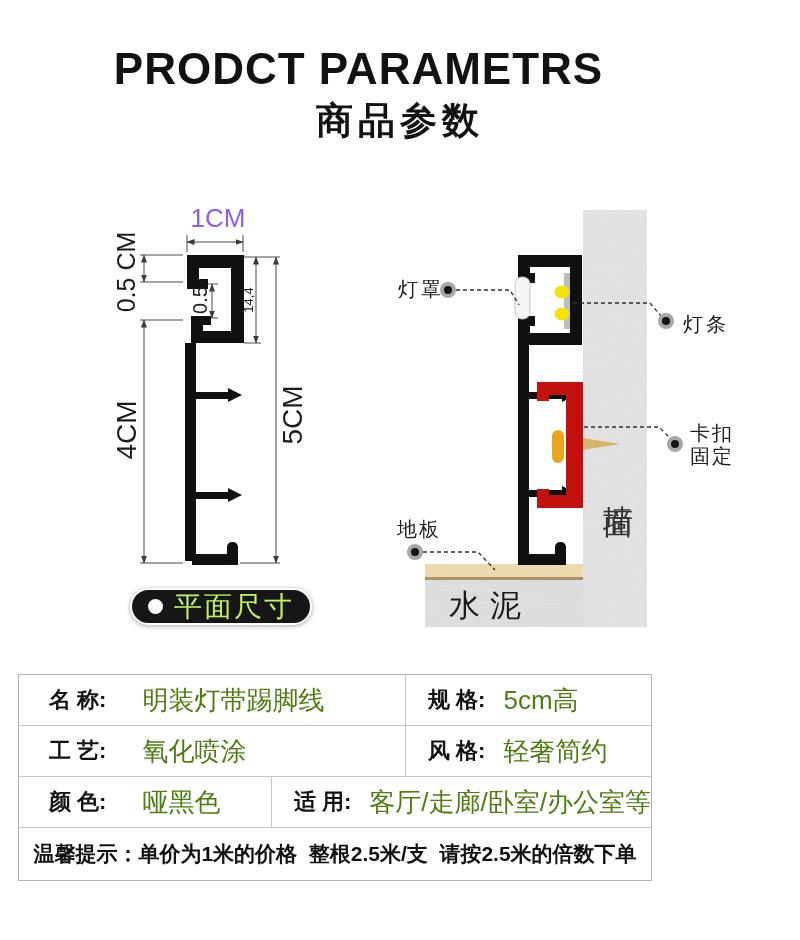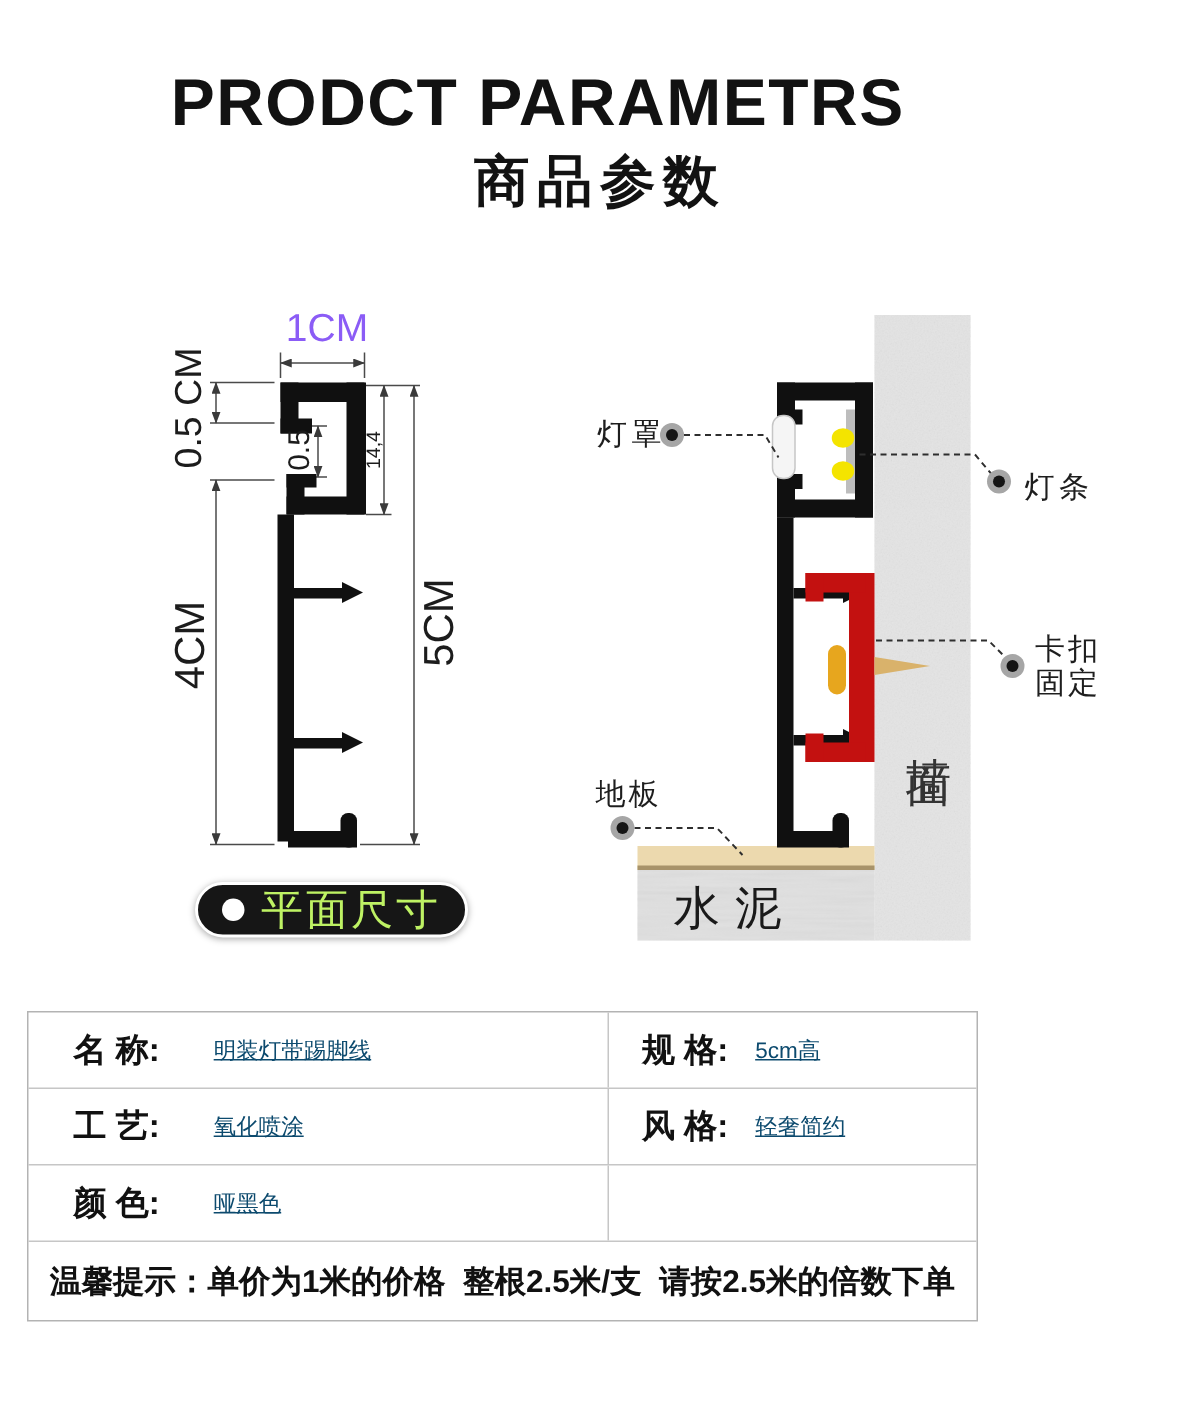--- a/index.html
+++ b/index.html
@@ -22,21 +22,21 @@
   .callout{font-size:20px;color:#1e1e1e;letter-spacing:3px;white-space:nowrap;}
   .wall-label{writing-mode:vertical-rl;font-size:30px;letter-spacing:6px;color:#333;}
   .cement-label{width:158px;text-align:center;font-size:31px;letter-spacing:10px;padding-left:10px;color:#1a1a1a;}
   
   .spec{left:18px;top:674px;width:634px;border:1px solid #b3b3b3;background:#fff;}
   .row{display:flex;height:51px;border-bottom:1px solid #c6c6c6;}
   .c1{width:387px;border-right:1px solid #c6c6c6;display:flex;align-items:center;}
   .c2{flex:1;display:flex;align-items:center;}
   .k{font-weight:bold;font-size:22px;padding-left:30px;white-space:pre;}
   .c2 .k{padding-left:22px;}
-  .v{font-size:15px;margin-left:36px;color:#0c4a6e;white-space:nowrap;text-decoration:underline;}
+  .v{font-size:26px;margin-left:36px;color:#4d7c0f;white-space:nowrap;}
   .c2 .v{margin-left:18px;}
   .note-row{height:52px;display:flex;align-items:center;justify-content:center;
             font-weight:bold;font-size:21px;white-space:pre;color:#111;}
 </style>
 </head>
 <body>
 
 <div class="stage">
 
   <div class="abs title-en">PRODCT PARAMETRS</div>
@@ -210,17 +210,21 @@
       <div class="c2">
         <span class="k">风 格:</span>
         <span class="v">轻奢简约</span>
       </div>
     </div>
     <div class="row">
       <div class="c1">
         <span class="k">颜 色:</span>
         <span class="v">哑黑色</span>
       </div>
+      <div class="c2">
+        <span class="k">适 用:</span>
+        <span class="v">客厅/走廊/卧室/办公室等</span>
+      </div>
     </div>
     <div class="note-row" style="border-bottom:none;">温馨提示：单价为1米的价格  整根2.5米/支  请按2.5米的倍数下单</div>
   </div>
 
 </div>
 
 </body></html>

